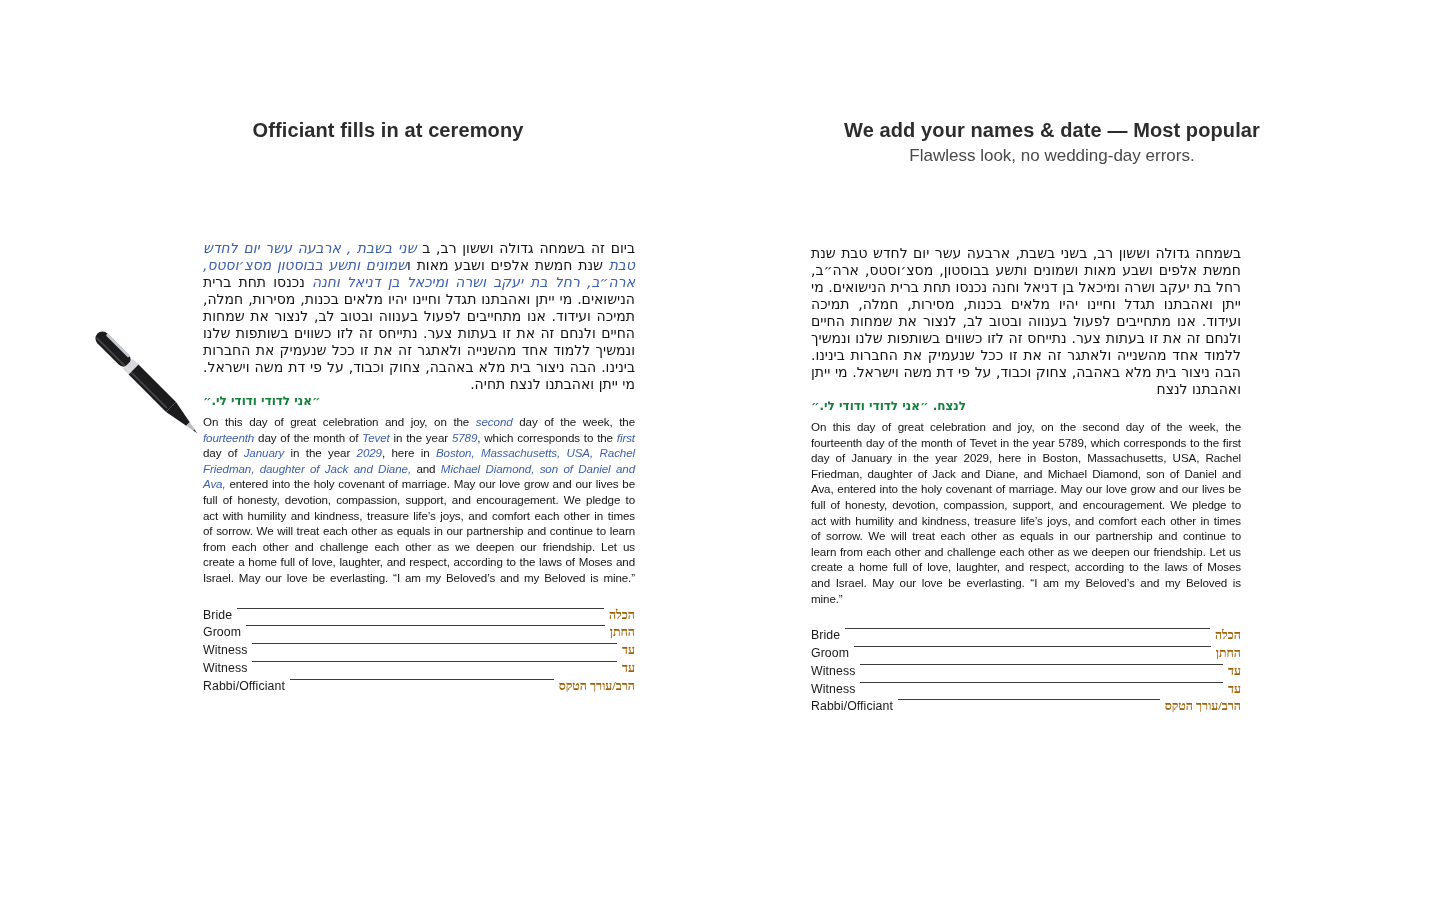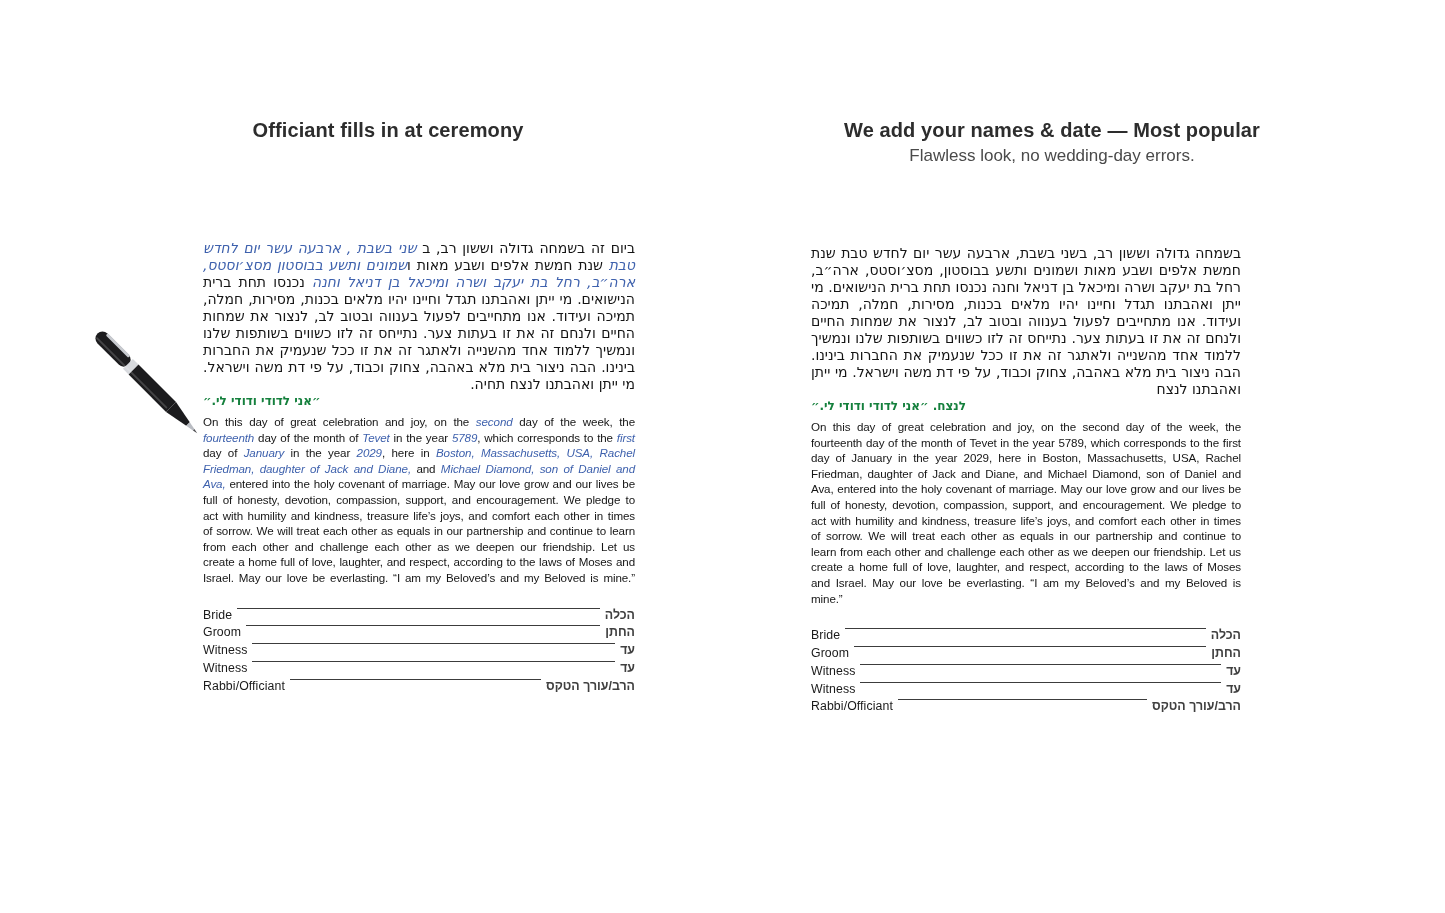--- a/index.html
+++ b/index.html
@@ -69,24 +69,24 @@
   }
   .sig-line {
     flex: 1 1 auto;
     border-bottom: 1px solid #3c3c3c;
     margin: 0 5px 3px 5px;
     height: 1px;
   }
   .sig-he {
     flex: none;
     direction: rtl;
-    font-family: Liberation Sans, sans-serif;
+    font-family: Liberation Serif, serif;
     font-weight: 700;
     font-size: 12.4px;
-    color: #404040;
+    color: #a16207;
   }
 
   
   .pen-wrap { position: absolute; left: 72px; top: 308px; width: 150px; height: 150px; }
 
   
   .footer { position: absolute; left: 16px; top: 770px; width: 1445px; text-align: center; }
   .footer-title { font-size: 24px; font-weight: 700; color: #2d2d2d; }
   .footer-subtitle { font-size: 20px; font-weight: 400; color: #464646; margin-top: 6px; }
 </style>

